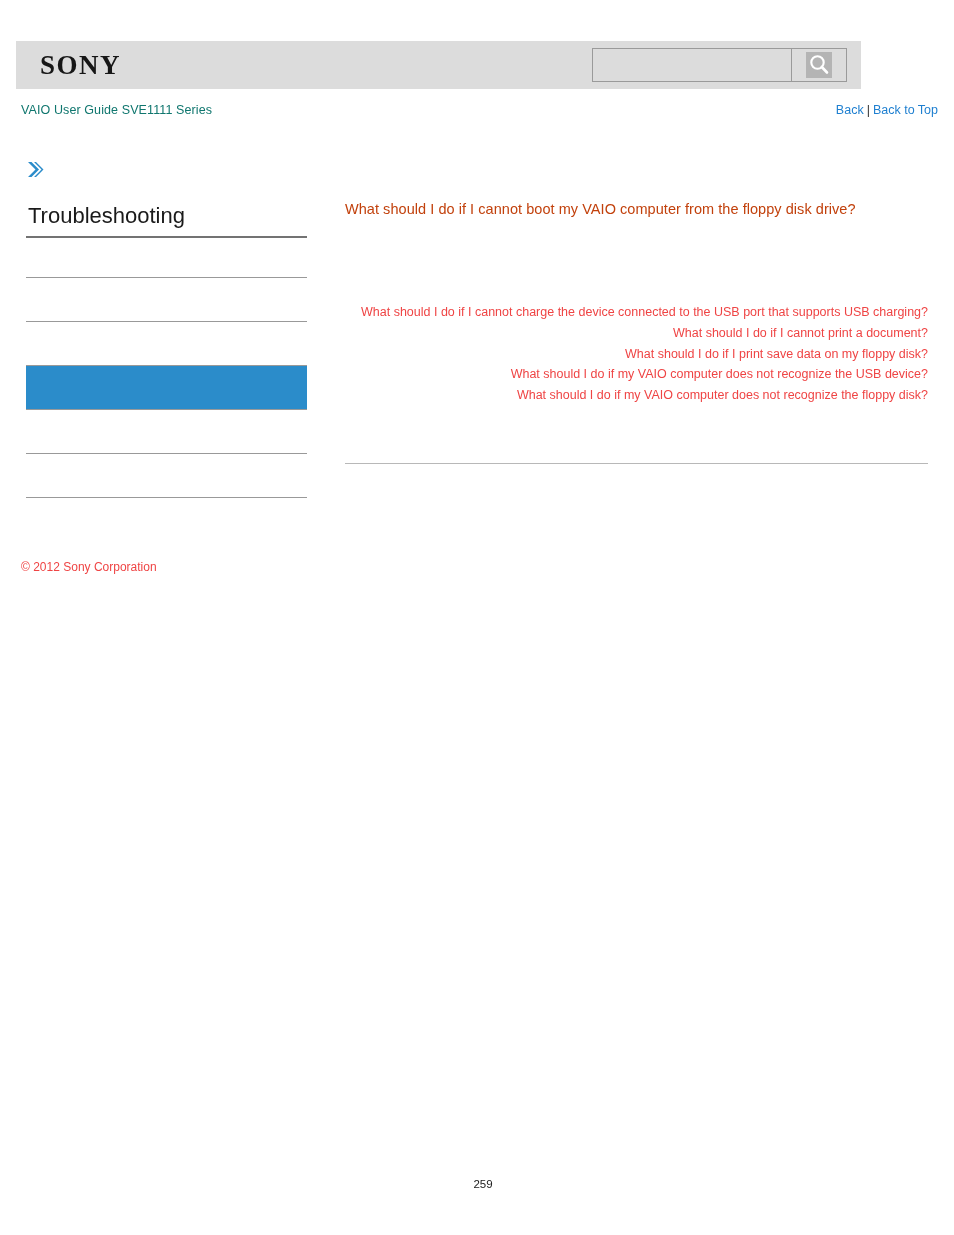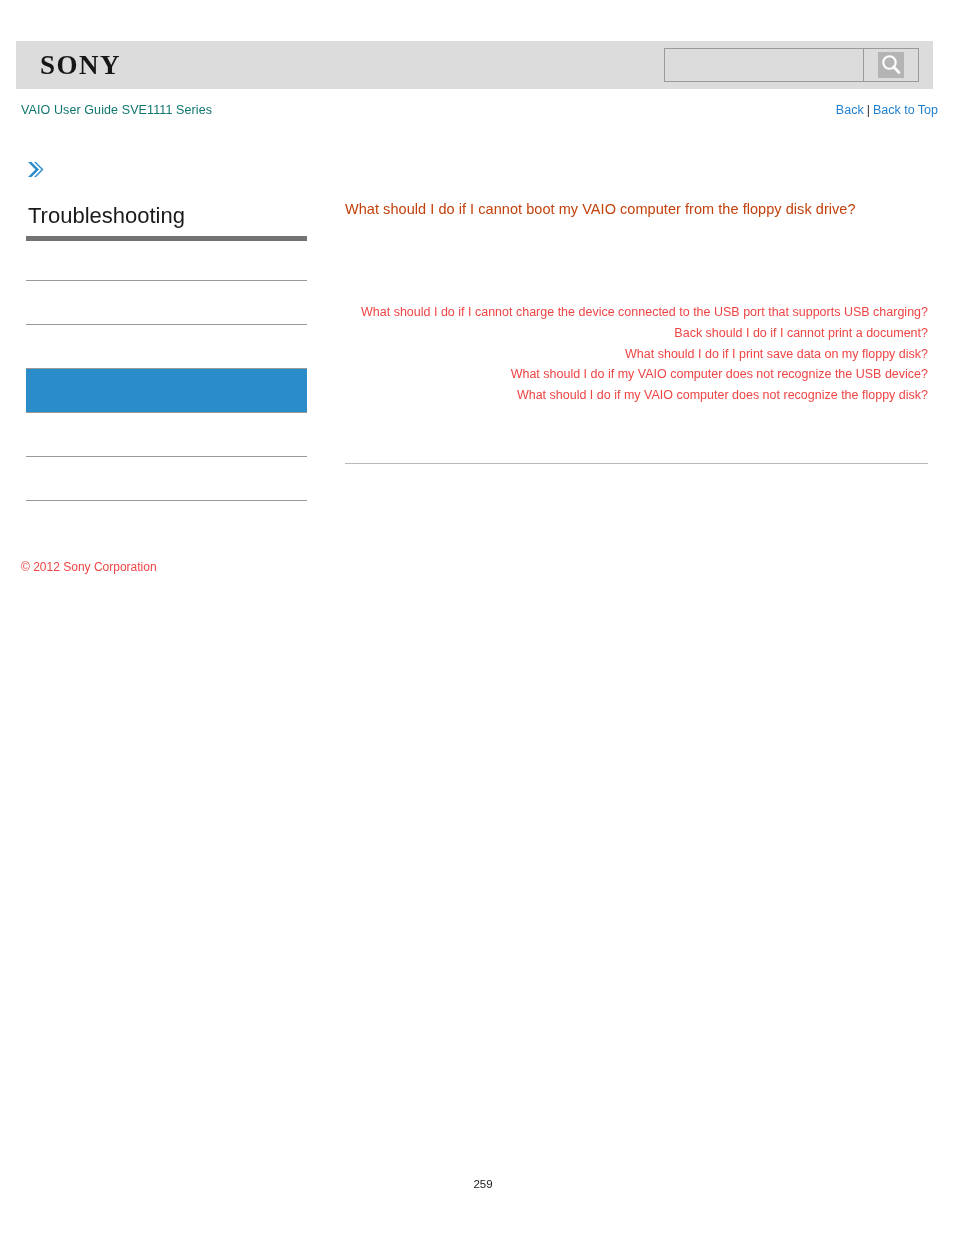--- a/index.html
+++ b/index.html
@@ -14,21 +14,21 @@
     font-family: "Liberation Sans", sans-serif;
     color: #1a1a1a;
     -webkit-font-smoothing: antialiased;
   }
 
   
   .header-bar {
     position: absolute;
     left: 16px;
     top: 41px;
-    width: 917px;
+    width: 845px;
     height: 48px;
     background: #dcdcdc;
     box-sizing: border-box;
     padding-left: 24px;
   }
   .sony-logo {
     position: absolute;
     left: 24px;
     top: 50%;
     transform: translateY(-50%);
@@ -122,21 +122,21 @@
     display: block;
     margin-bottom: 22px;
   }
   .sidebar-title {
     font-size: 22px;
     font-weight: normal;
     color: #1a1a1a;
     line-height: 1.1;
     padding: 0 0 8px 2px;
     margin: 0;
-    border-bottom: 5px solid #737373;
+    border-bottom: 2px solid #737373;
   }
   .side-item {
     height: 40px;
     border-bottom: 1px solid #999999;
     box-sizing: border-box;
     display: block;
     cursor: pointer;
   }
   .side-item.tall { height: 44px; }
   .side-item.active {
@@ -273,21 +273,21 @@
 <div class="copyright">© 2012 Sony Corporation</div>
 
 <div class="main">
   <h1>What should I do if I cannot boot my VAIO computer from the floppy disk drive?</h1>
 
   <ul class="link-list">
     <li>
       <a href="#">What should I do if I cannot charge the device connected to the USB port that supports USB charging?</a>
     </li>
     <li>
-      <a href="#">Back should I do if I cannot print a document?</a>
+      <a href="#">What should I do if I cannot print a document?</a>
     </li>
     <li>
       <a href="#">What should I do if I print save data on my floppy disk?</a>
     </li>
     <li>
       <a href="#">What should I do if my VAIO computer does not recognize the USB device?</a>
     </li>
     <li>
       <a href="#">What should I do if my VAIO computer does not recognize the floppy disk?</a>
     </li>

